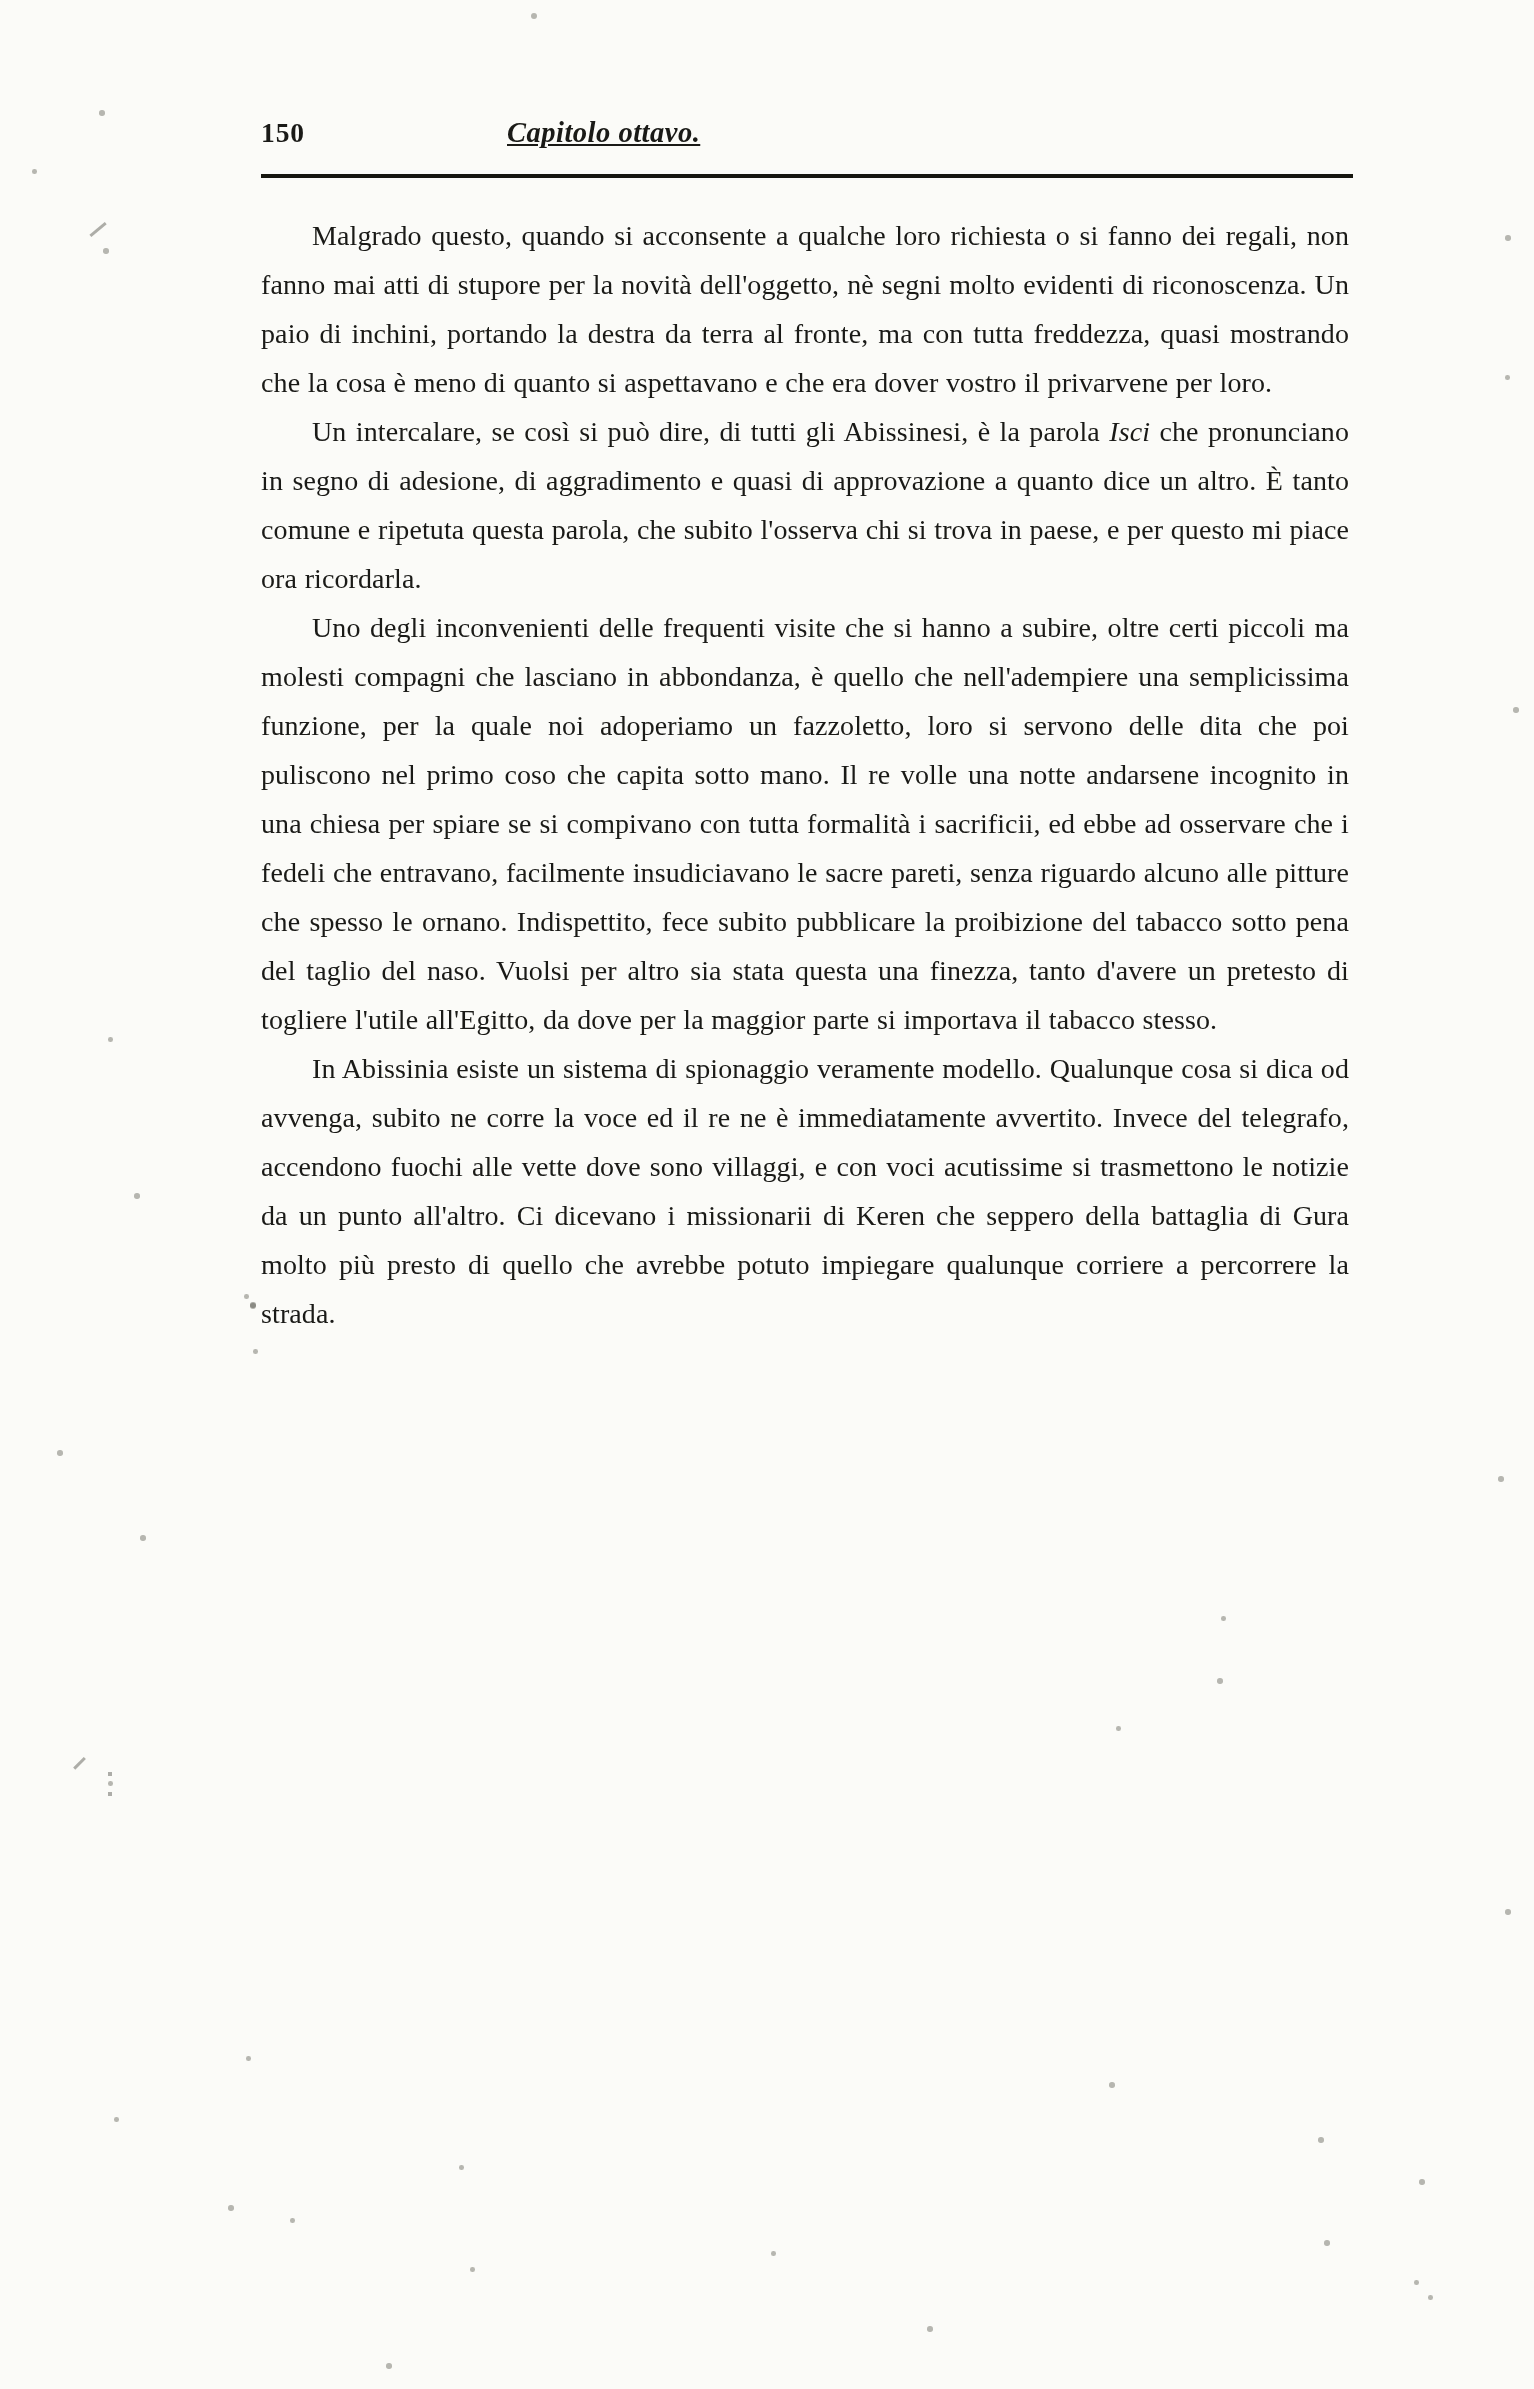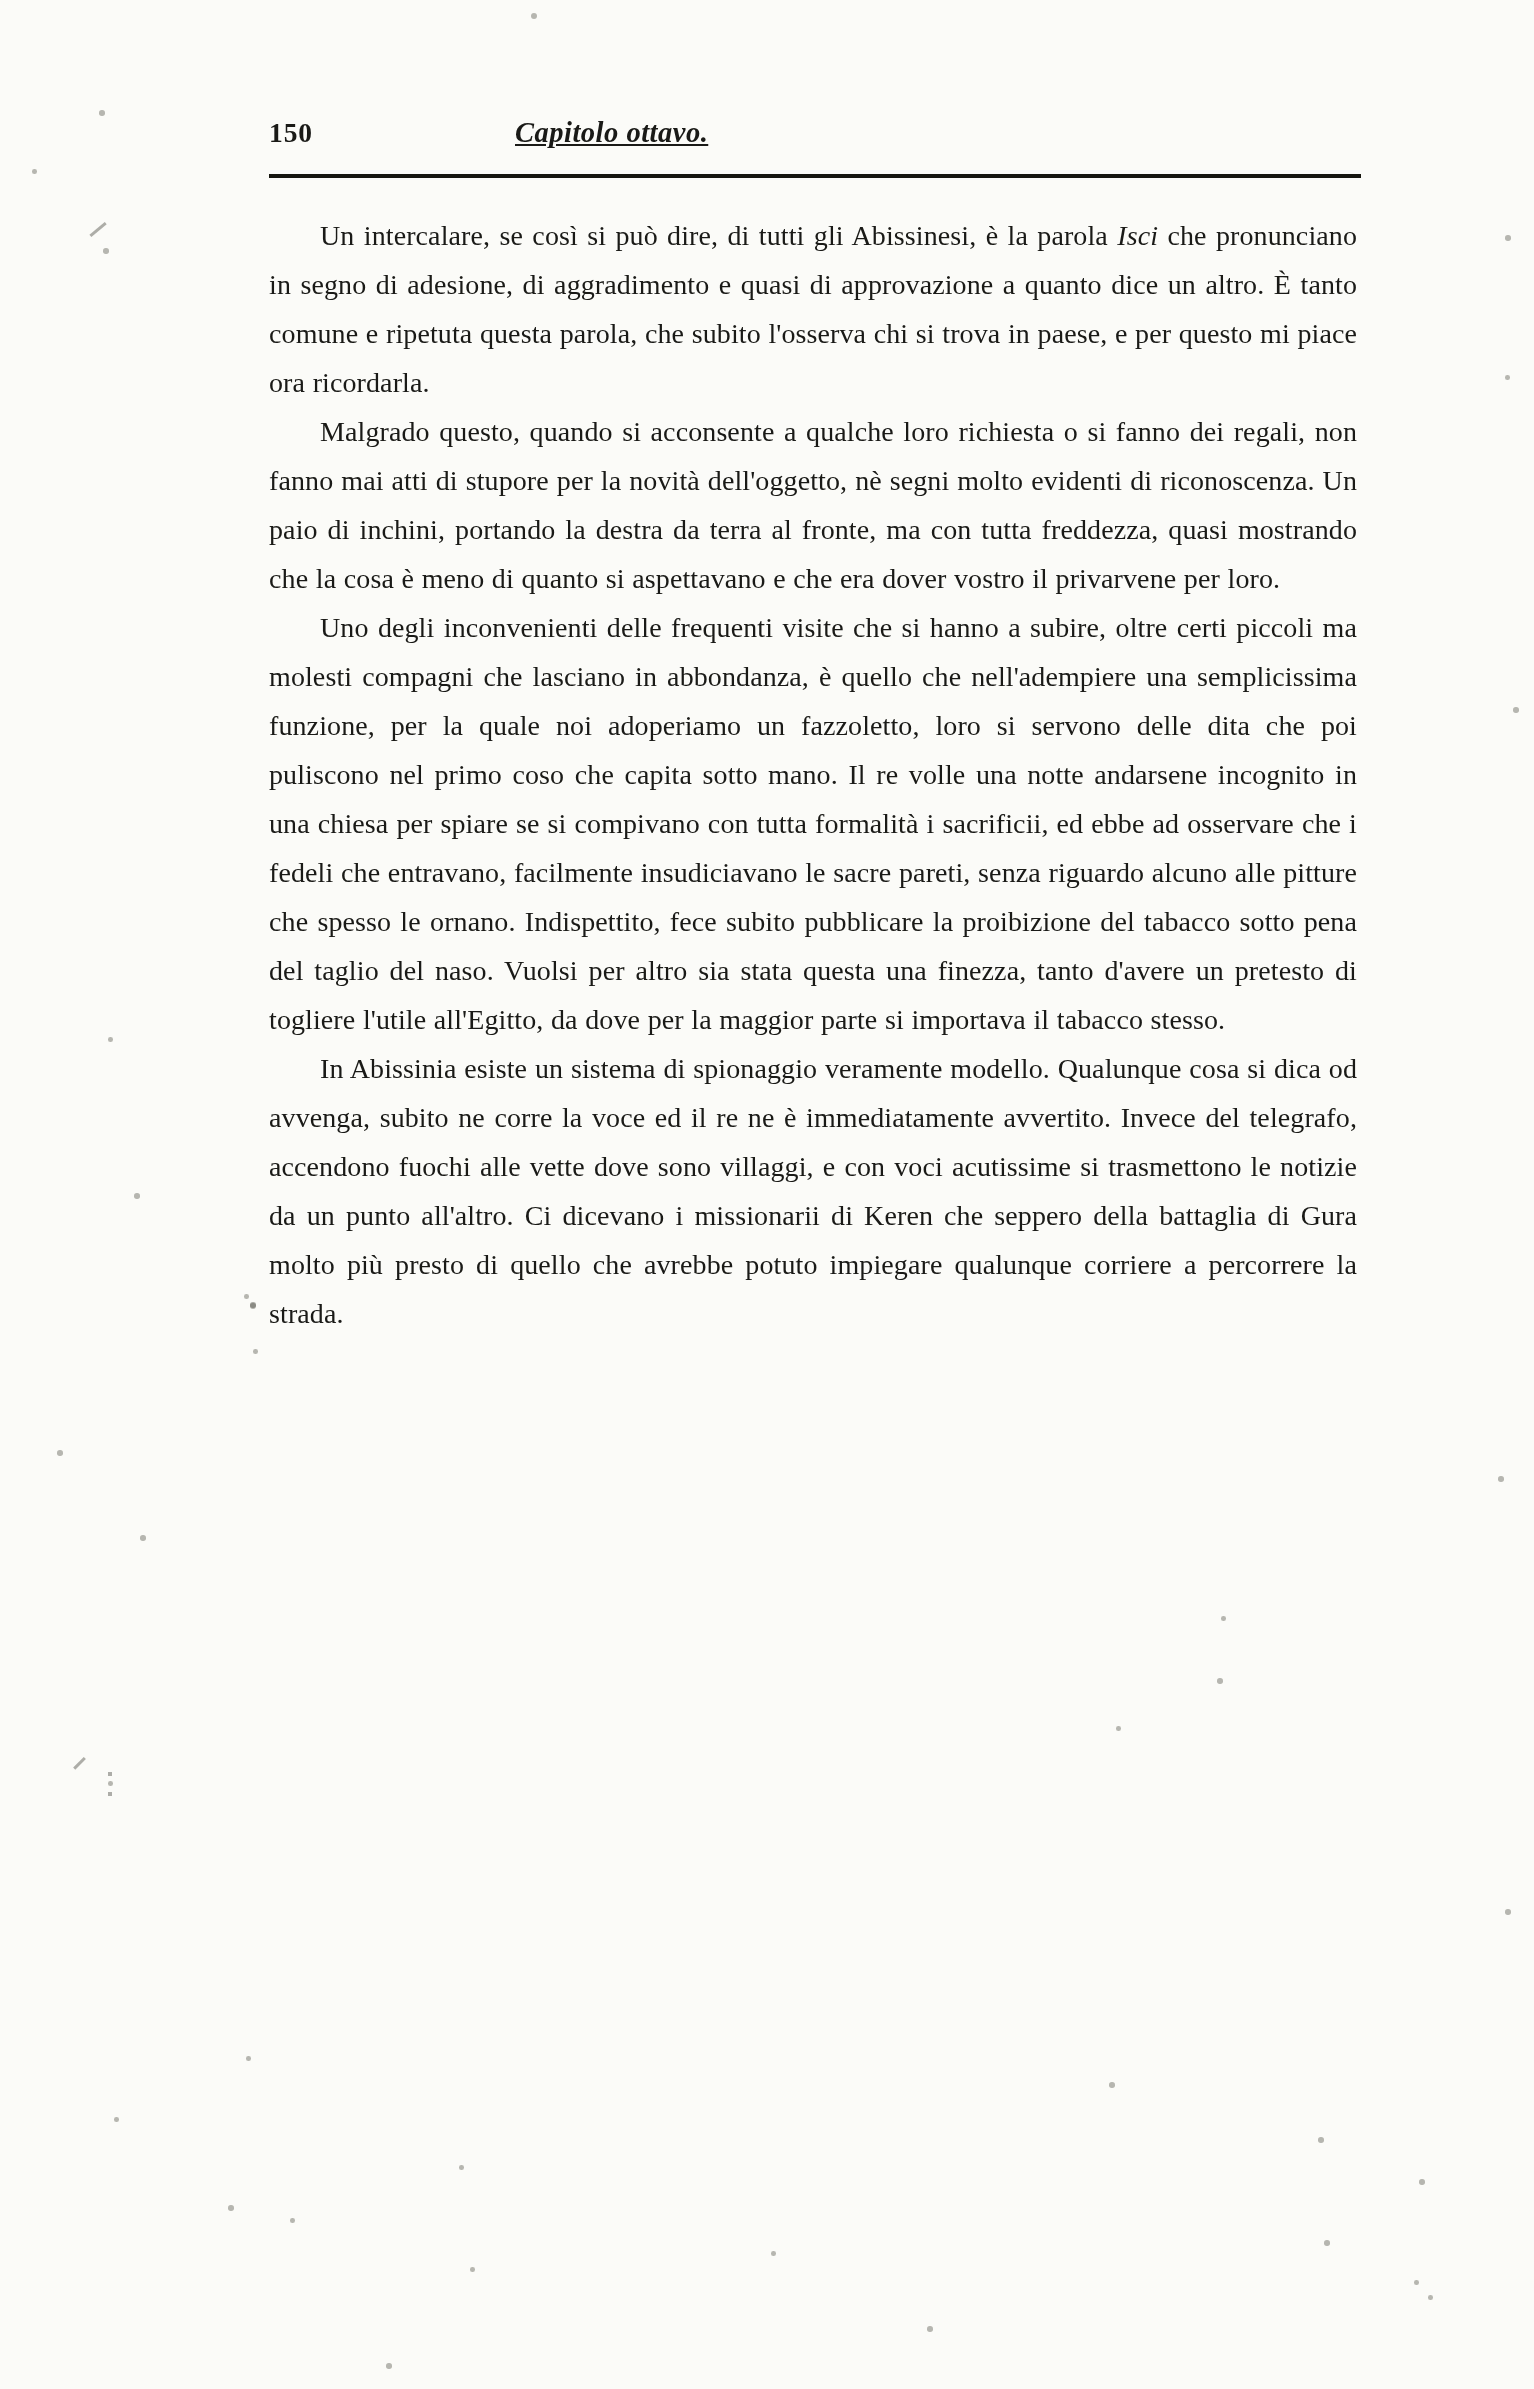--- a/index.html
+++ b/index.html
@@ -23,21 +23,21 @@
   }
   .speck {
     position: absolute;
     background: #7d7d74;
     border-radius: 50%;
     opacity: .55;
   }
 
   .content {
     position: absolute;
-    left: 269px;
+    left: 261px;
     top: 110px;
     width: 1088px;
   }
 
   
   .runhead {
     position: relative;
     height: 66px;
   }
   .folio {
@@ -143,20 +143,20 @@
 
 <div class="content">
 
   <div class="runhead">
     <div class="folio">150</div>
     <div class="chaptitle">Capitolo ottavo.</div>
     <div class="rule"></div>
   </div>
 
   <div class="body-text">
+    <p class="para">Malgrado questo, quando si acconsente a qualche loro richiesta o si fanno dei regali, non fanno mai atti di stupore per la novità dell'oggetto, nè segni molto evidenti di riconoscenza. Un paio di inchini, portando la destra da terra al fronte, ma con tutta freddezza, quasi mostrando che la cosa è meno di quanto si aspettavano e che era dover vostro il privarvene per loro.</p>
     <p class="para" id="para-italic">Un intercalare, se così si può dire, di tutti gli Abissinesi, è la parola <span class="it">Isci</span> che pronunciano in segno di adesione, di aggradimento e quasi di approvazione a quanto dice un altro. È tanto comune e ripetuta questa parola, che subito l'osserva chi si trova in paese, e per questo mi piace ora ricordarla.</p>
-    <p class="para">Malgrado questo, quando si acconsente a qualche loro richiesta o si fanno dei regali, non fanno mai atti di stupore per la novità dell'oggetto, nè segni molto evidenti di riconoscenza. Un paio di inchini, portando la destra da terra al fronte, ma con tutta freddezza, quasi mostrando che la cosa è meno di quanto si aspettavano e che era dover vostro il privarvene per loro.</p>
     <p class="para">Uno degli inconvenienti delle frequenti visite che si hanno a subire, oltre certi piccoli ma molesti compagni che lasciano in abbondanza, è quello che nell'adempiere una semplicissima funzione, per la quale noi adoperiamo un fazzoletto, loro si servono delle dita che poi puliscono nel primo coso che capita sotto mano. Il re volle una notte andarsene incognito in una chiesa per spiare se si compivano con tutta formalità i sacrificii, ed ebbe ad osservare che i fedeli che entravano, facilmente insudiciavano le sacre pareti, senza riguardo alcuno alle pitture che spesso le ornano. Indispettito, fece subito pubblicare la proibizione del tabacco sotto pena del taglio del naso. Vuolsi per altro sia stata questa una finezza, tanto d'avere un pretesto di togliere l'utile all'Egitto, da dove per la maggior parte si importava il tabacco stesso.</p>
     <p class="para">In Abissinia esiste un sistema di spionaggio veramente modello. Qualunque cosa si dica od avvenga, subito ne corre la voce ed il re ne è immediatamente avvertito. Invece del telegrafo, accendono fuochi alle vette dove sono villaggi, e con voci acutissime si trasmettono le notizie da un punto all'altro. Ci dicevano i missionarii di Keren che seppero della battaglia di Gura molto più presto di quello che avrebbe potuto impiegare qualunque corriere a percorrere la strada.</p>
   </div>
 
 </div>
 
 
 </body></html>

